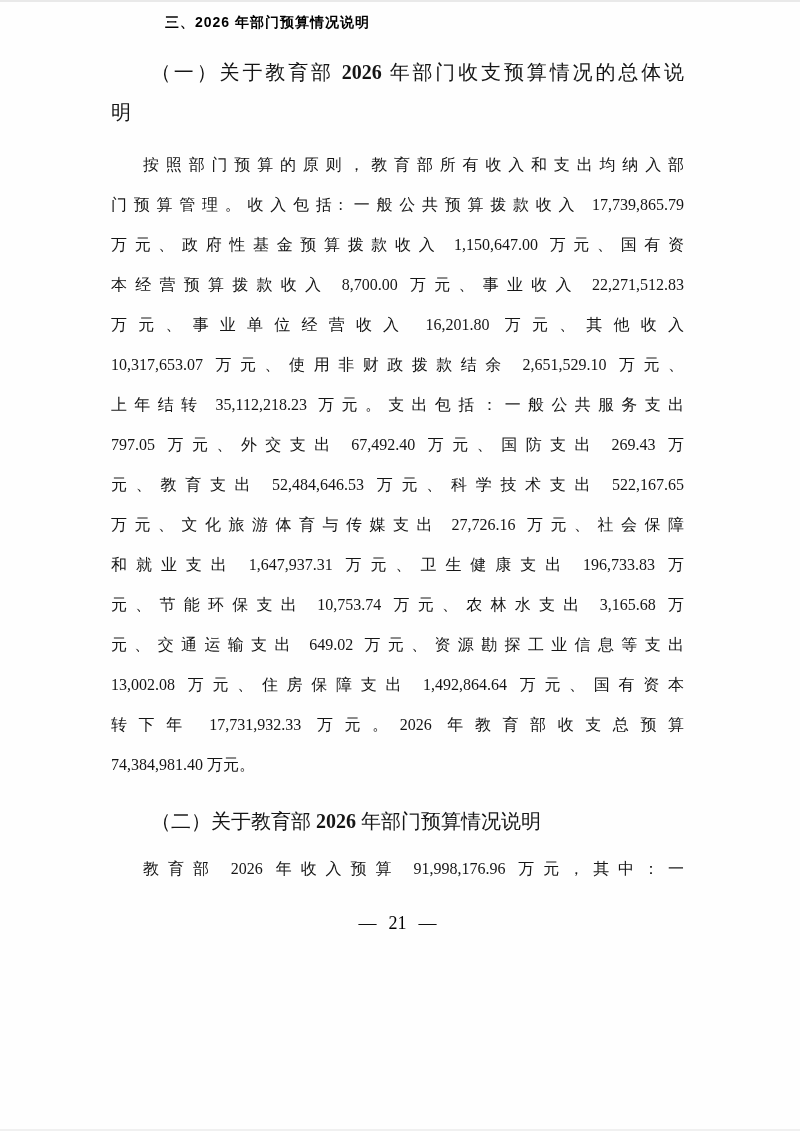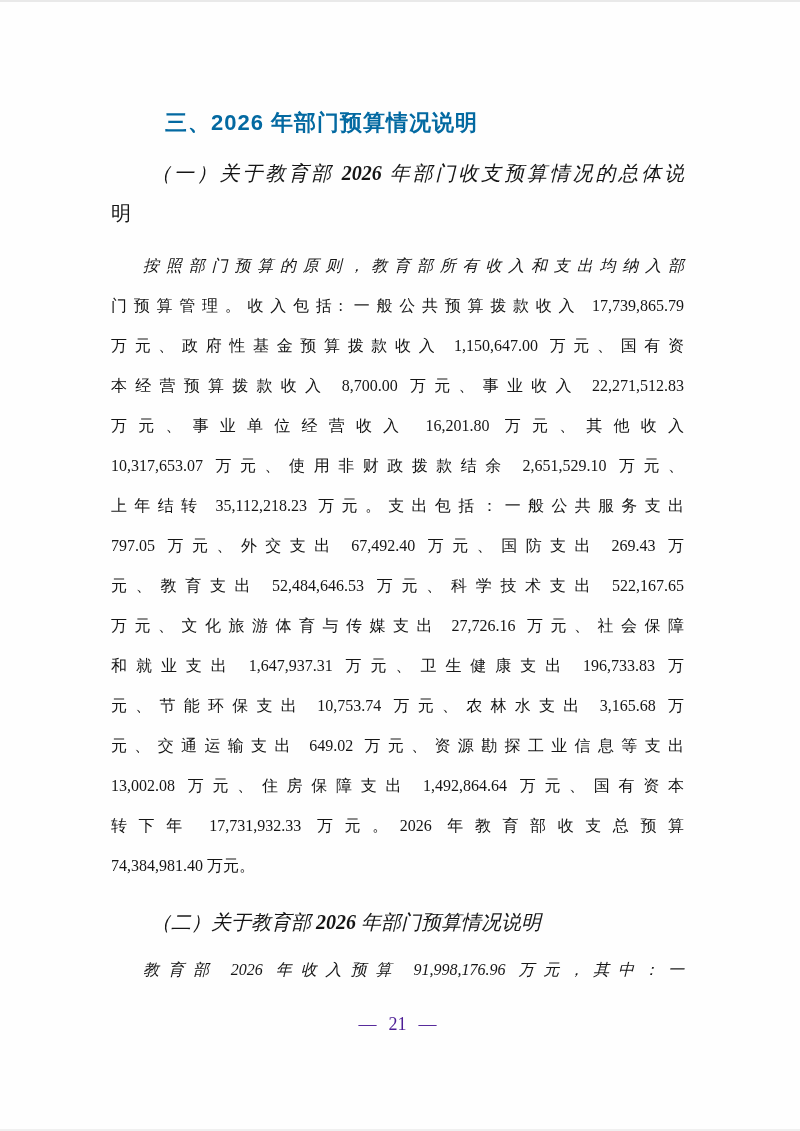--- a/index.html
+++ b/index.html
@@ -28,50 +28,48 @@
     font-size: 16px;
     line-height: 40px;
     text-align: justify;
     word-break: keep-all;
   }
   .jlast {
     text-align-last: justify;
   }
   .indent {
     text-indent: 2em;
-    font-style: italic;
   }
   .heading {
-    margin-top: 101px;
     font-family: "Liberation Sans", "DejaVu Sans", sans-serif;
     font-weight: bold;
-    font-size: 22px;
+    font-size: 14px;
     line-height: 40px;
     letter-spacing: 1px;
     text-indent: 54px;
-    color: #0369a1;
+    color: #000000;
   }
   .subhead {
     margin-top: 10px;
   }
   .subhead .line {
     font-size: 20px;
   }
   .byear {
     font-weight: bold;
   }
   .para1 { margin-top: 13px; }
   .subhead2 { margin-top: 16px; }
   .para2 { margin-top: 8px; }
   .footer {
     margin-top: 14px;
     text-align: center;
     font-size: 18px;
     line-height: 40px;
-    color: #4c1d95;
+    color: #000000;
   }
   .footer .page-num {
     display: inline-block;
     margin: 0 12px;
   }
   .footer .dash {
     display: inline-block;
     letter-spacing: 0;
   }
 </style>

